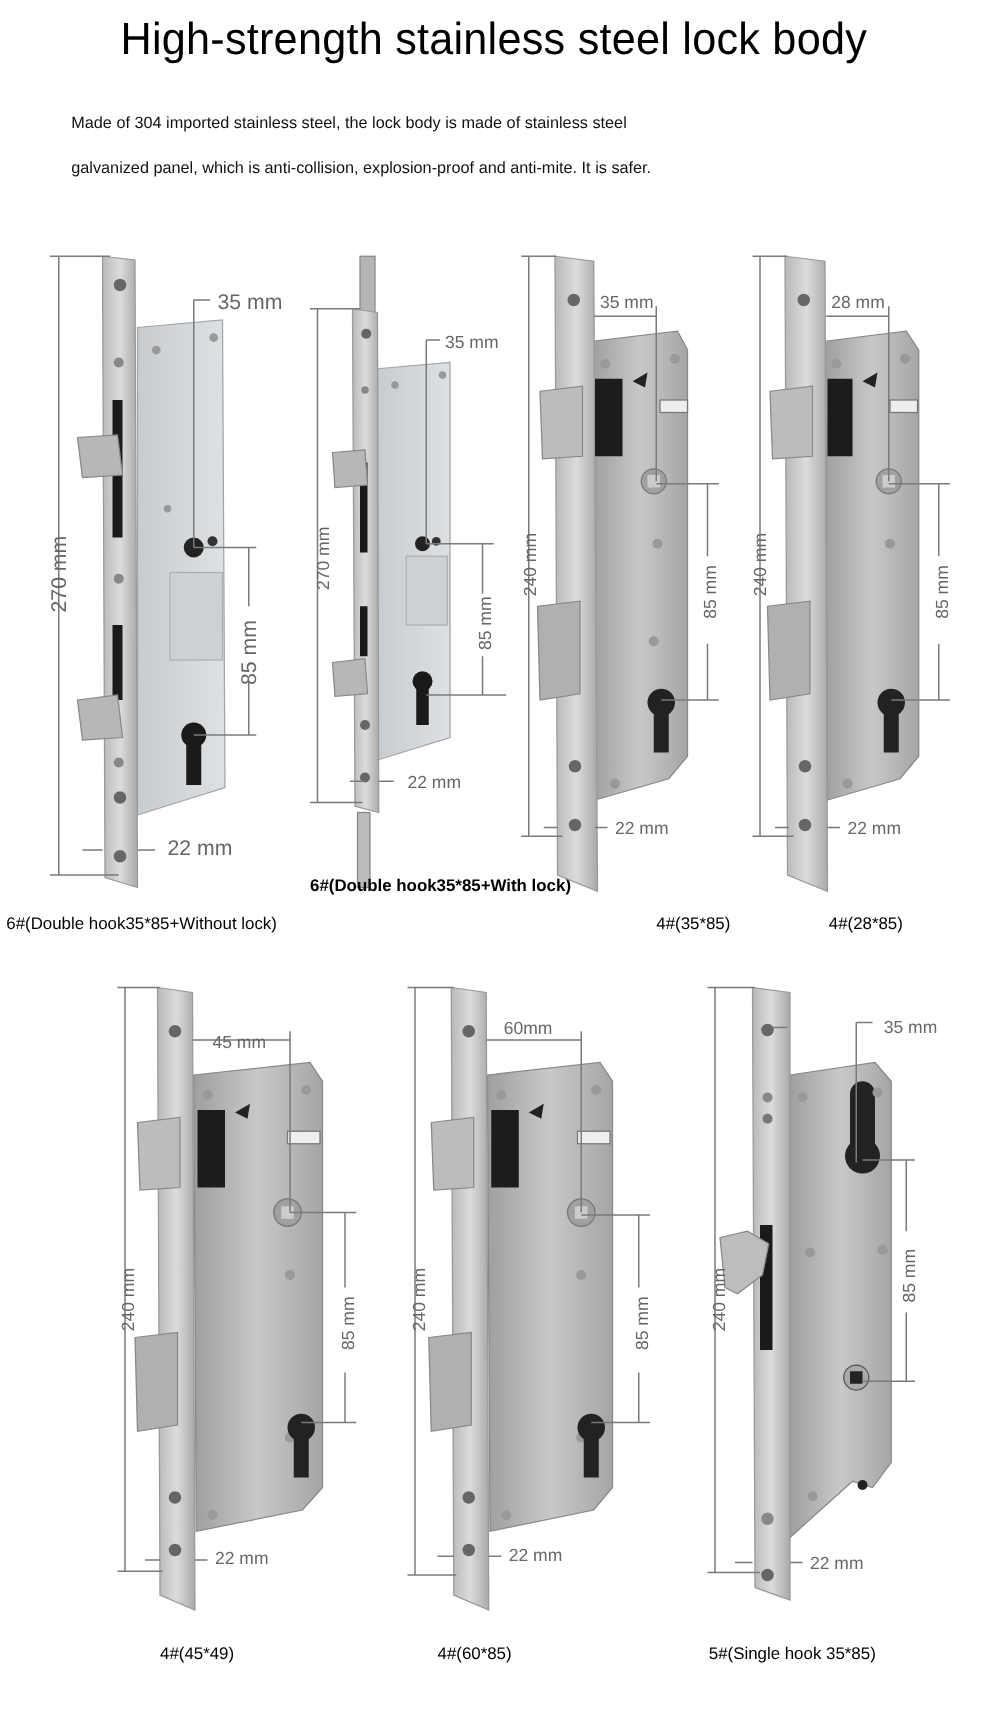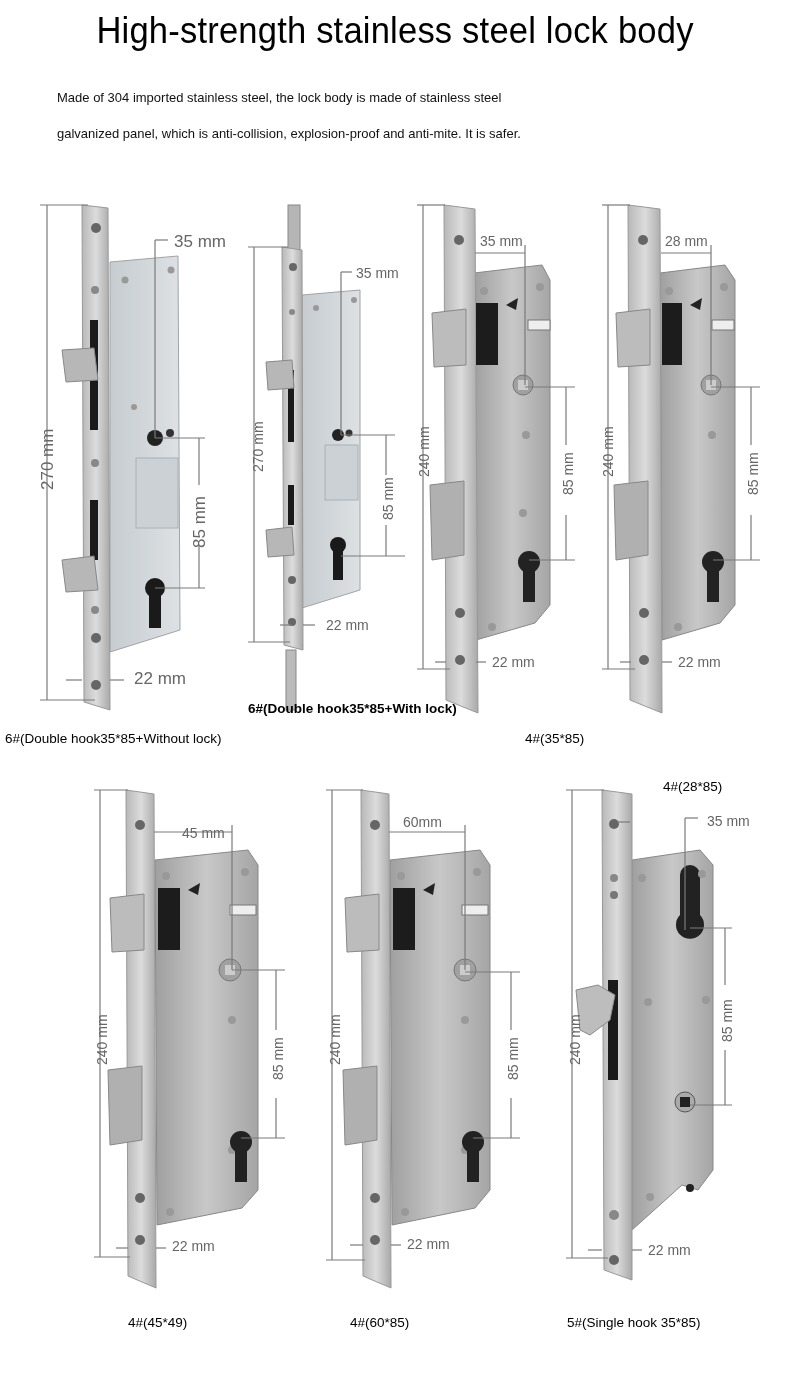--- a/index.html
+++ b/index.html
@@ -217,21 +217,21 @@
       <line x1="123" y1="365" x2="170" y2="365"></line>
         <line x1="161" y1="320" x2="161" y2="365"></line>
       <line x1="30" y1="467" x2="41" y2="467"></line>
         <line x1="72" y1="467" x2="82" y2="467"></line>
     </g>
   </svg>
   <div class="dim v small" style="left:10px;top:282px;">240 mm</div>
   <div class="dim small" style="left:75px;top:38px;">28 mm</div>
   <div class="dim v small" style="left:155px;top:300px;">85 mm</div>
   <div class="dim small" style="left:88px;top:459px;">22 mm</div>
-  <div class="caption" style="left:73px;top:536px;margin-top:48px;">4#(28*85)</div>
+  <div class="caption" style="left:73px;top:536px;">4#(28*85)</div>
 </div>
 
 <div class="lock" style="left:80px;top:780px;width:230px;height:560px;">
   <svg width="230" height="510">
     <path d="M75,80 L168,70 L178,85 L178,410 L162,428 L77,445 Z" fill="url(#brush2)" stroke="#888"></path>
     <path d="M46,10 L74,14 L76,508 L48,496 Z" fill="url(#fp)" stroke="#999"></path>
     <rect x="78" y="108" width="22" height="62" fill="#1c1c1c"></rect>
     <path d="M30,118 L64,114 L64,170 L32,172 Z" fill="#bcbcbc" stroke="#888"></path>
     <path d="M28,290 L62,286 L62,360 L30,365 Z" fill="#b0b0b0" stroke="#888"></path>
     <polygon points="108,110 120,103 118,115" fill="#222"></polygon>
@@ -256,21 +256,21 @@
         <line x1="152" y1="45" x2="152" y2="190"></line>
       <line x1="152" y1="190" x2="205" y2="190"></line>
         <line x1="196" y1="190" x2="196" y2="250"></line>
       <line x1="161" y1="358" x2="205" y2="358"></line>
         <line x1="196" y1="318" x2="196" y2="358"></line>
       <line x1="36" y1="468" x2="48" y2="468"></line>
         <line x1="76" y1="468" x2="86" y2="468"></line>
     </g>
   </svg>
   <div class="dim v small" style="left:14px;top:285px;">240 mm</div>
-  <div class="dim small" style="left:102px;top:45px;">45 mm</div>
+  <div class="dim small" style="left:90px;top:45px;">45 mm</div>
   <div class="dim v small" style="left:190px;top:300px;">85 mm</div>
   <div class="dim small" style="left:92px;top:458px;">22 mm</div>
   <div class="caption" style="left:48px;top:535px;">4#(45*49)</div>
 </div>
 
 <div class="lock" style="left:315px;top:780px;width:230px;height:560px;">
   <svg width="230" height="510">
     <path d="M75,80 L165,70 L175,85 L175,410 L160,428 L77,445 Z" fill="url(#brush2)" stroke="#888"></path>
     <path d="M46,10 L74,14 L76,508 L48,496 Z" fill="url(#fp)" stroke="#999"></path>
     <rect x="78" y="108" width="22" height="62" fill="#1c1c1c"></rect>

